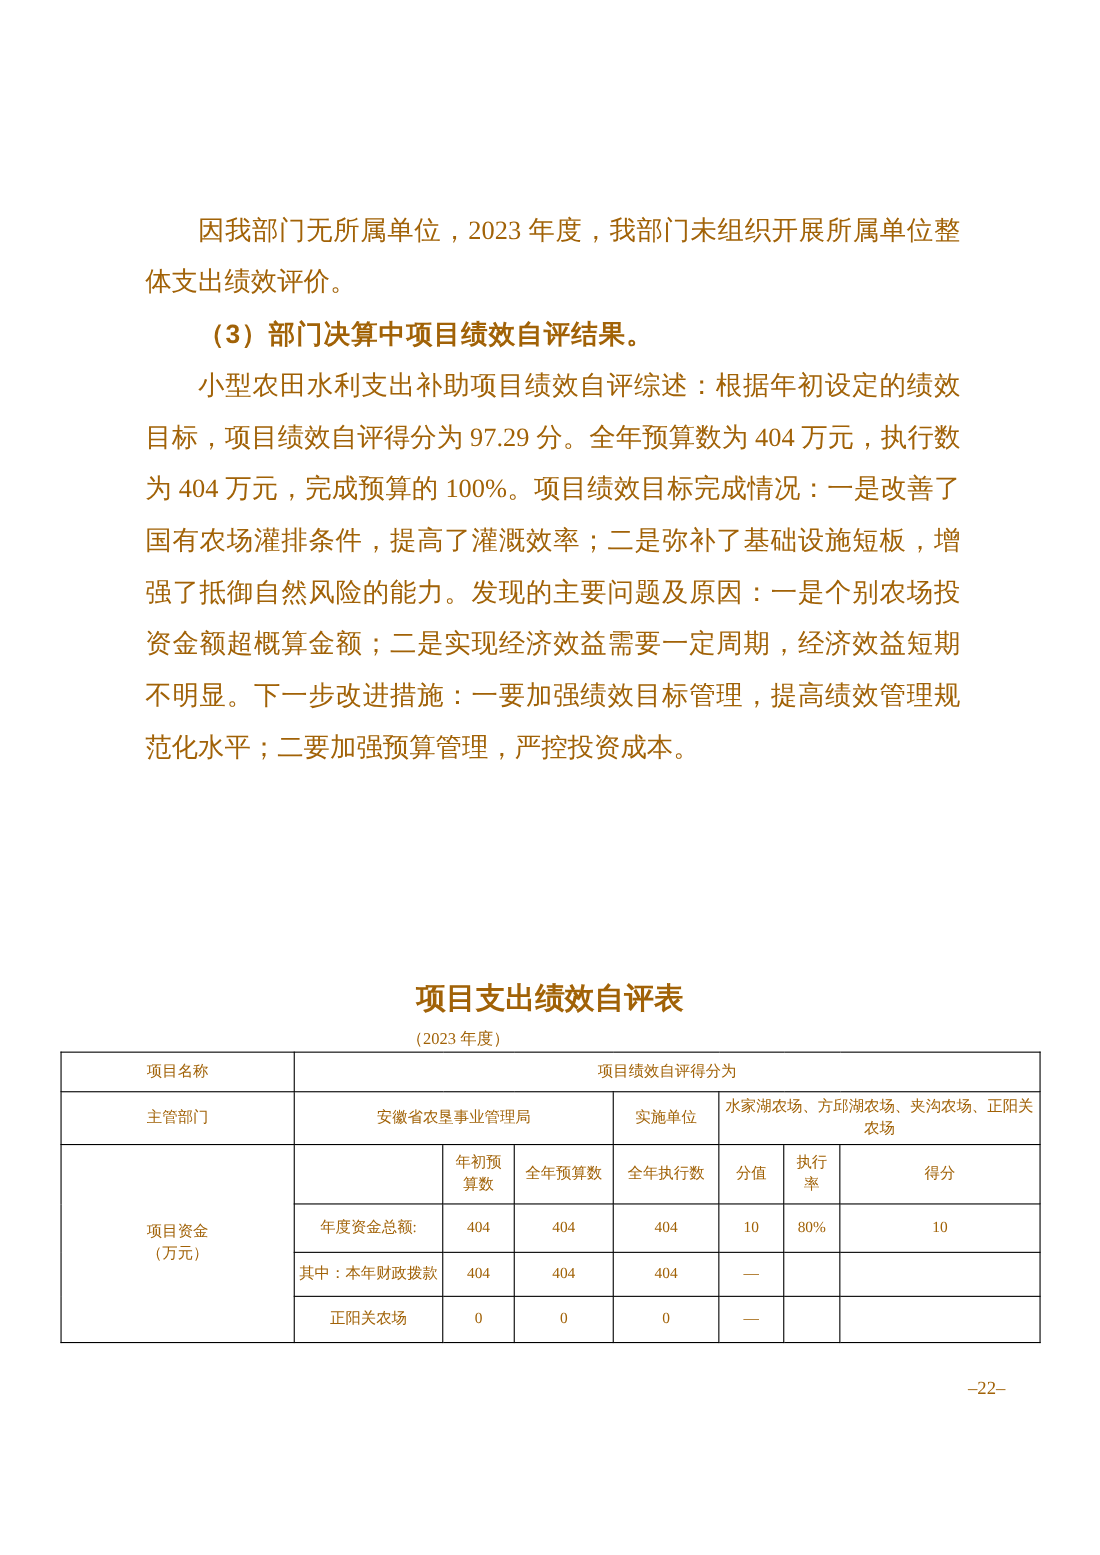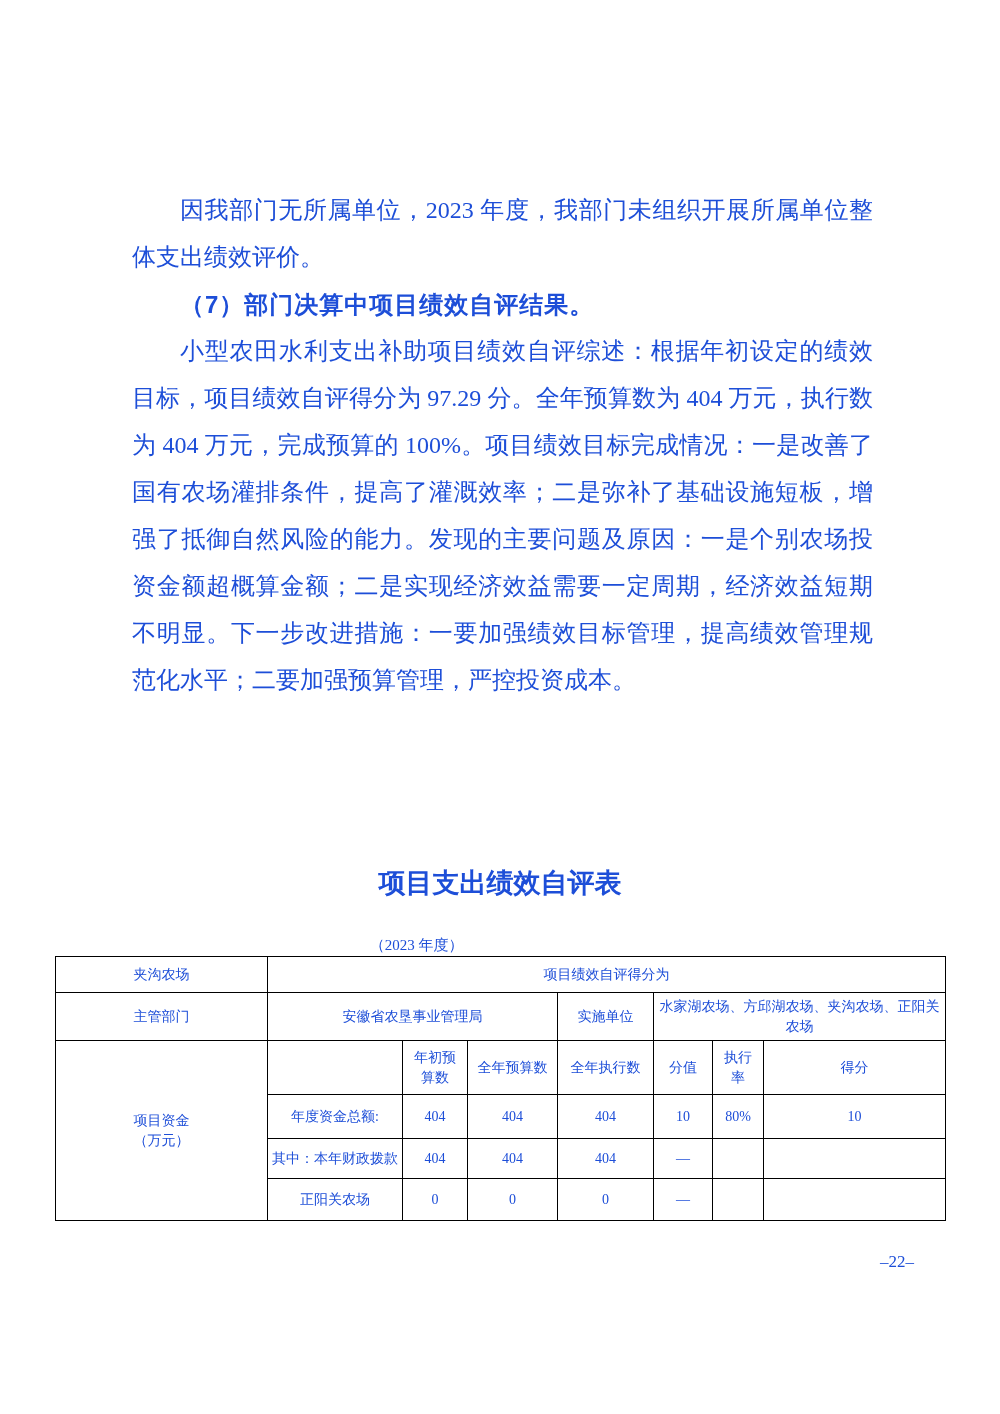--- a/index.html
+++ b/index.html
@@ -2,40 +2,40 @@
 <html><head>
 <meta charset="utf-8">
 <style>
   * { margin:0; padding:0; box-sizing:border-box; }
   html,body { background:#888; }
   .page {
     position:relative;
     width:1000px; height:1414px;
     margin:0 auto;
     background:#ffffff;
-    color:#1d4ed8;
+    color:#a16207;
     font-family:"Liberation Serif","DejaVu Serif",serif;
     overflow:hidden;
   }
   .body-text {
     position:absolute;
     left:132px; top:187px; width:741px;
     font-size:24px; line-height:47px;
     text-align:justify;
   }
   .body-text p {
     text-indent:2em;
   }
   .body-text p.heading {
     font-weight:bold;
     font-family:"Liberation Sans","DejaVu Sans",sans-serif;
     letter-spacing:1px;
   }
   .table-title {
-    position:absolute; left:0; top:866px; width:1000px;
+    position:absolute; left:0; top:890px; width:1000px;
     text-align:center;
     font-family:"Liberation Sans","DejaVu Sans",sans-serif;
     font-weight:bold; font-size:27px; line-height:34px;
   }
   .table-subtitle {
     position:absolute; left:0; top:936px; width:833px;
     text-align:center; font-size:15px; line-height:18px;
   }
   table.eval-table {
     position:absolute; left:55px; top:956px;
@@ -65,41 +65,41 @@
     text-align:center; font-size:17px; line-height:22px;
   }
 </style>
 </head>
 <body>
 
 <div class="page">
 
   <div class="body-text">
     <p>因我部门无所属单位，2023 年度，我部门未组织开展所属单位整体支出绩效评价。</p>
-    <p class="heading">（7）部门决算中项目绩效自评结果。</p>
+    <p class="heading">（3）部门决算中项目绩效自评结果。</p>
     <p>小型农田水利支出补助项目绩效自评综述：根据年初设定的绩效目标，项目绩效自评得分为 97.29 分。全年预算数为 404 万元，执行数为 404 万元，完成预算的 100%。项目绩效目标完成情况：一是改善了国有农场灌排条件，提高了灌溉效率；二是弥补了基础设施短板，增强了抵御自然风险的能力。发现的主要问题及原因：一是个别农场投资金额超概算金额；二是实现经济效益需要一定周期，经济效益短期不明显。下一步改进措施：一要加强绩效目标管理，提高绩效管理规范化水平；二要加强预算管理，严控投资成本。</p>
   </div>
 
   <div class="table-title">项目支出绩效自评表</div>
   <div class="table-subtitle">（2023 年度）</div>
 
   <table class="eval-table">
     <colgroup>
       <col style="width:212px">
         <col style="width:135px">
         <col style="width:65px">
         <col style="width:90px">
       <col style="width:96px">
         <col style="width:59px">
         <col style="width:51px">
         <col style="width:182px">
     </colgroup>
     <tbody>
       <tr class="r1">
-        <td class="lbl">夹沟农场</td>
+        <td class="lbl">项目名称</td>
         <td class="lbl" colspan="7">项目绩效自评得分为</td>
       </tr>
       <tr class="r2">
         <td class="lbl">主管部门</td>
         <td class="lbl" colspan="3">安徽省农垦事业管理局</td>
         <td class="lbl">实施单位</td>
         <td class="farms" colspan="3">水家湖农场、方邱湖农场、夹沟农场、正阳关农场</td>
       </tr>
       <tr class="r3">
         <td class="lbl" rowspan="4">

